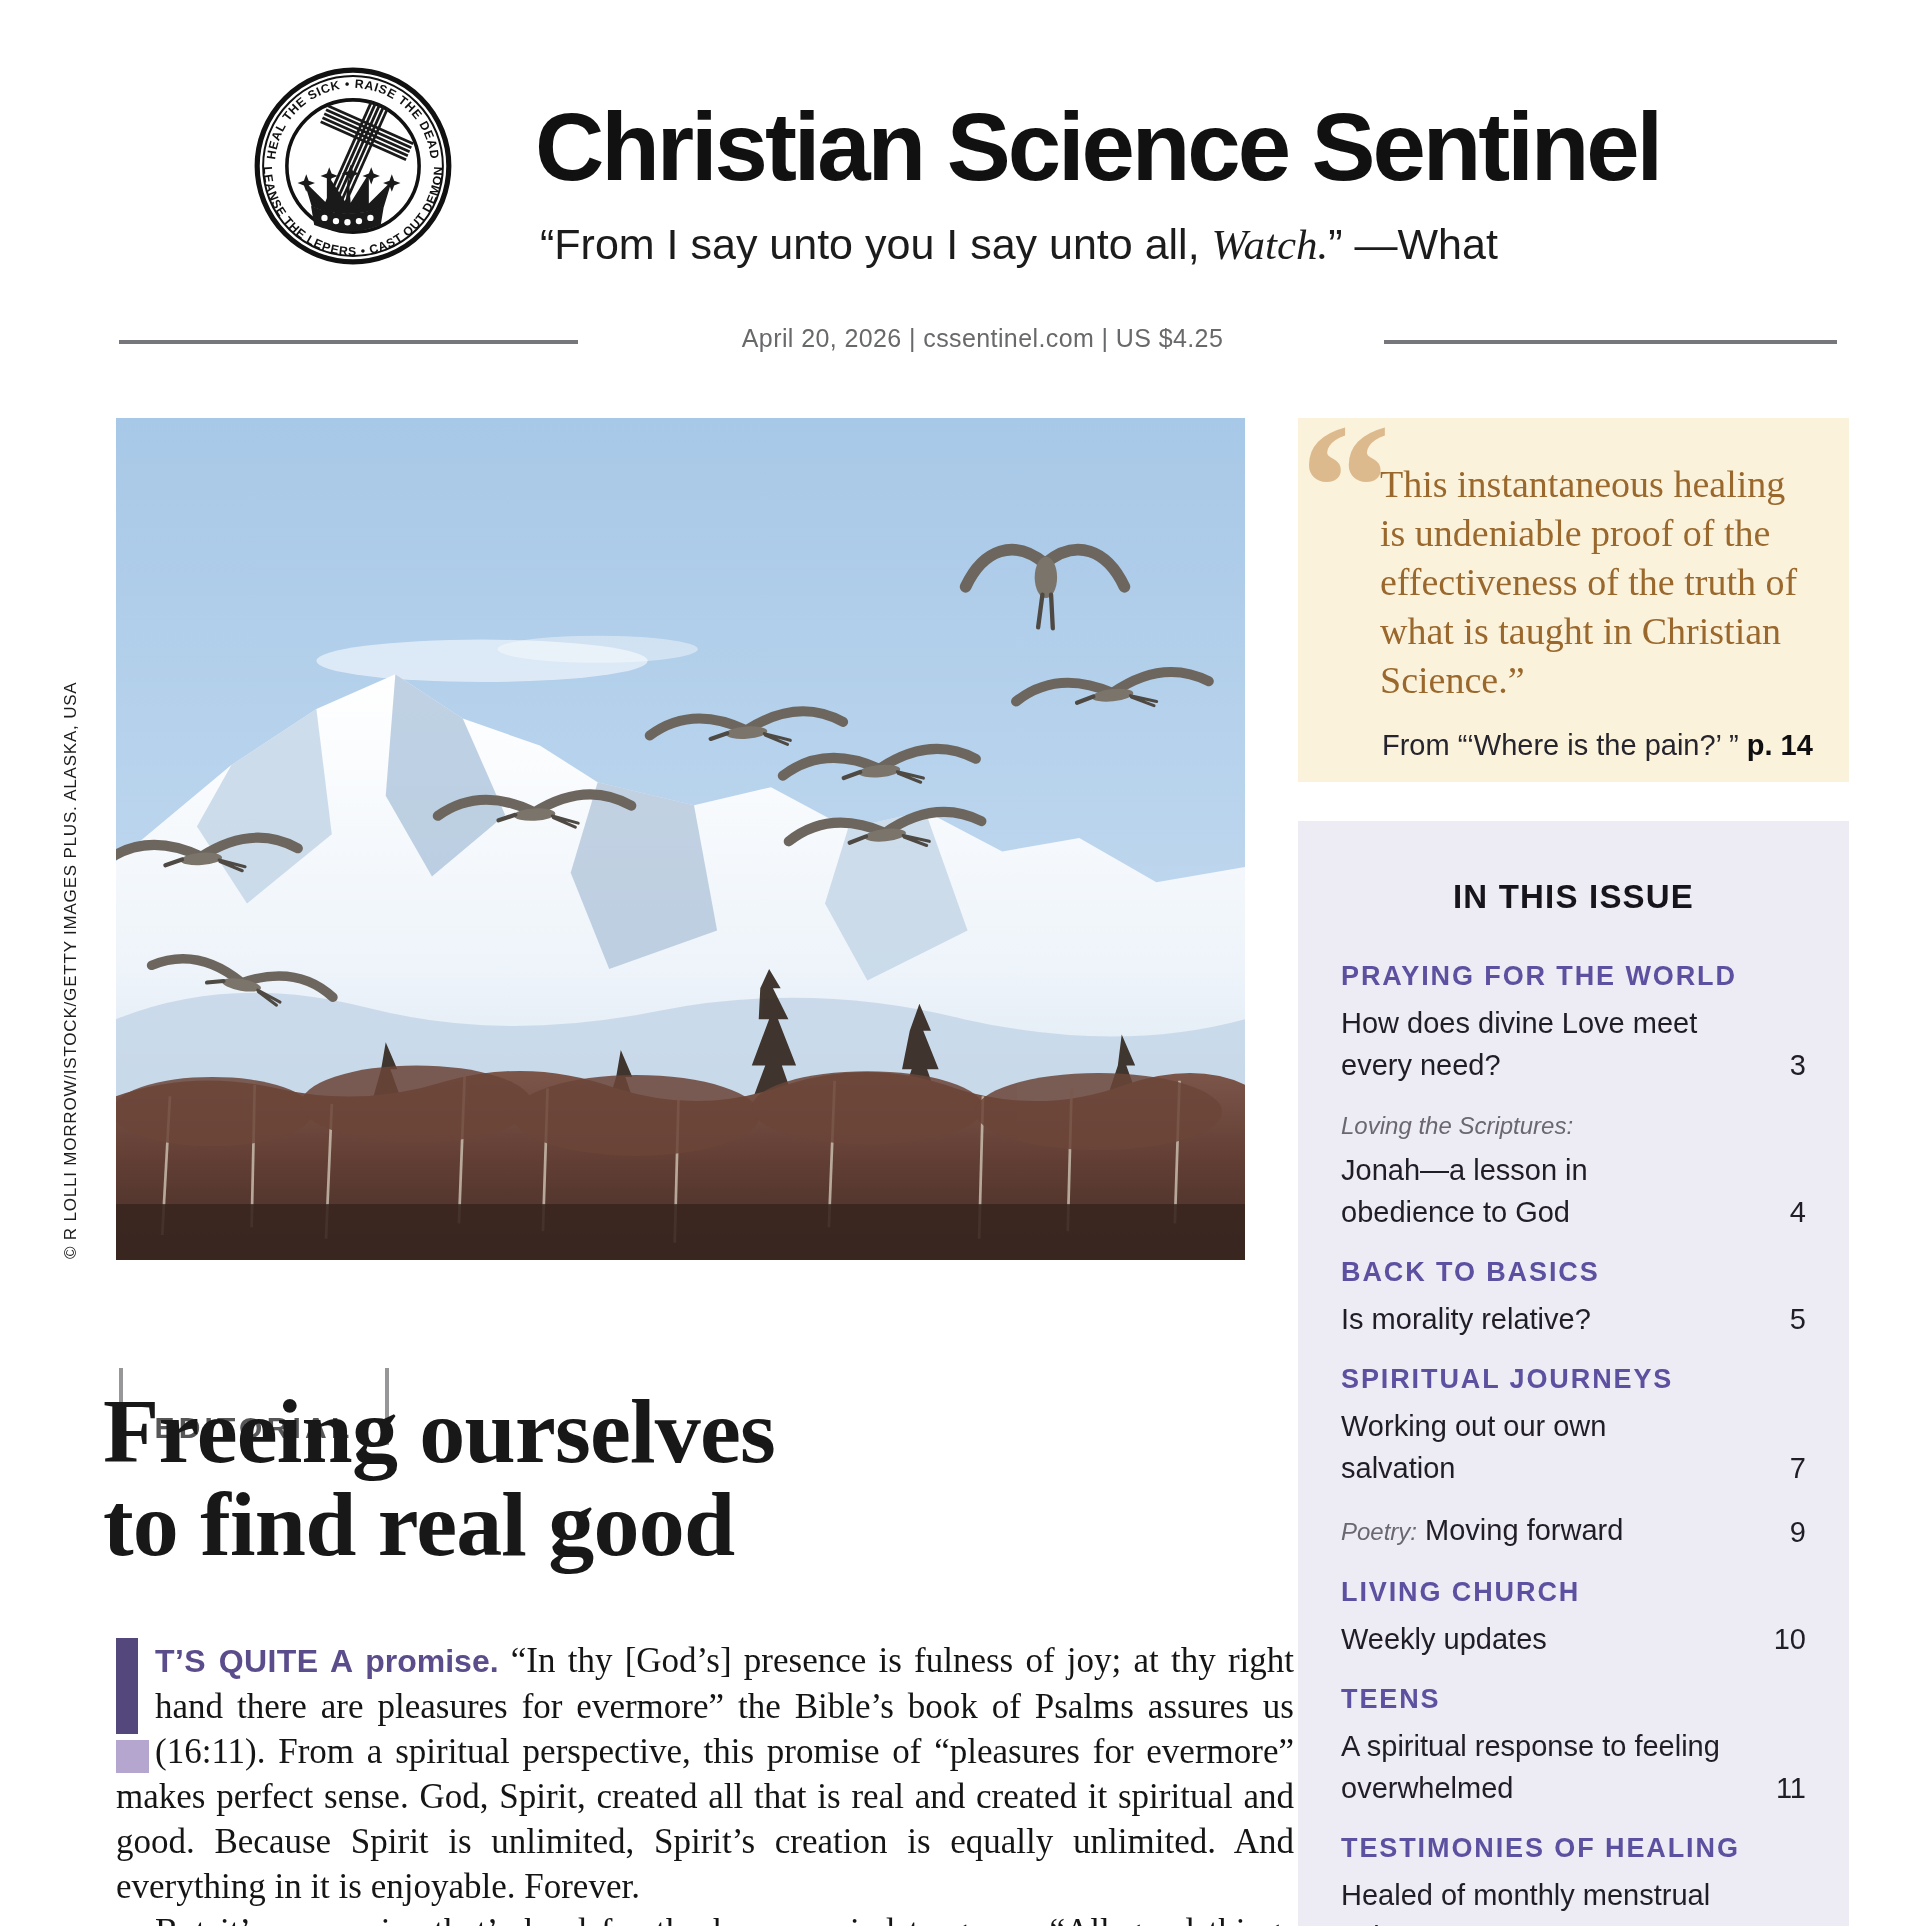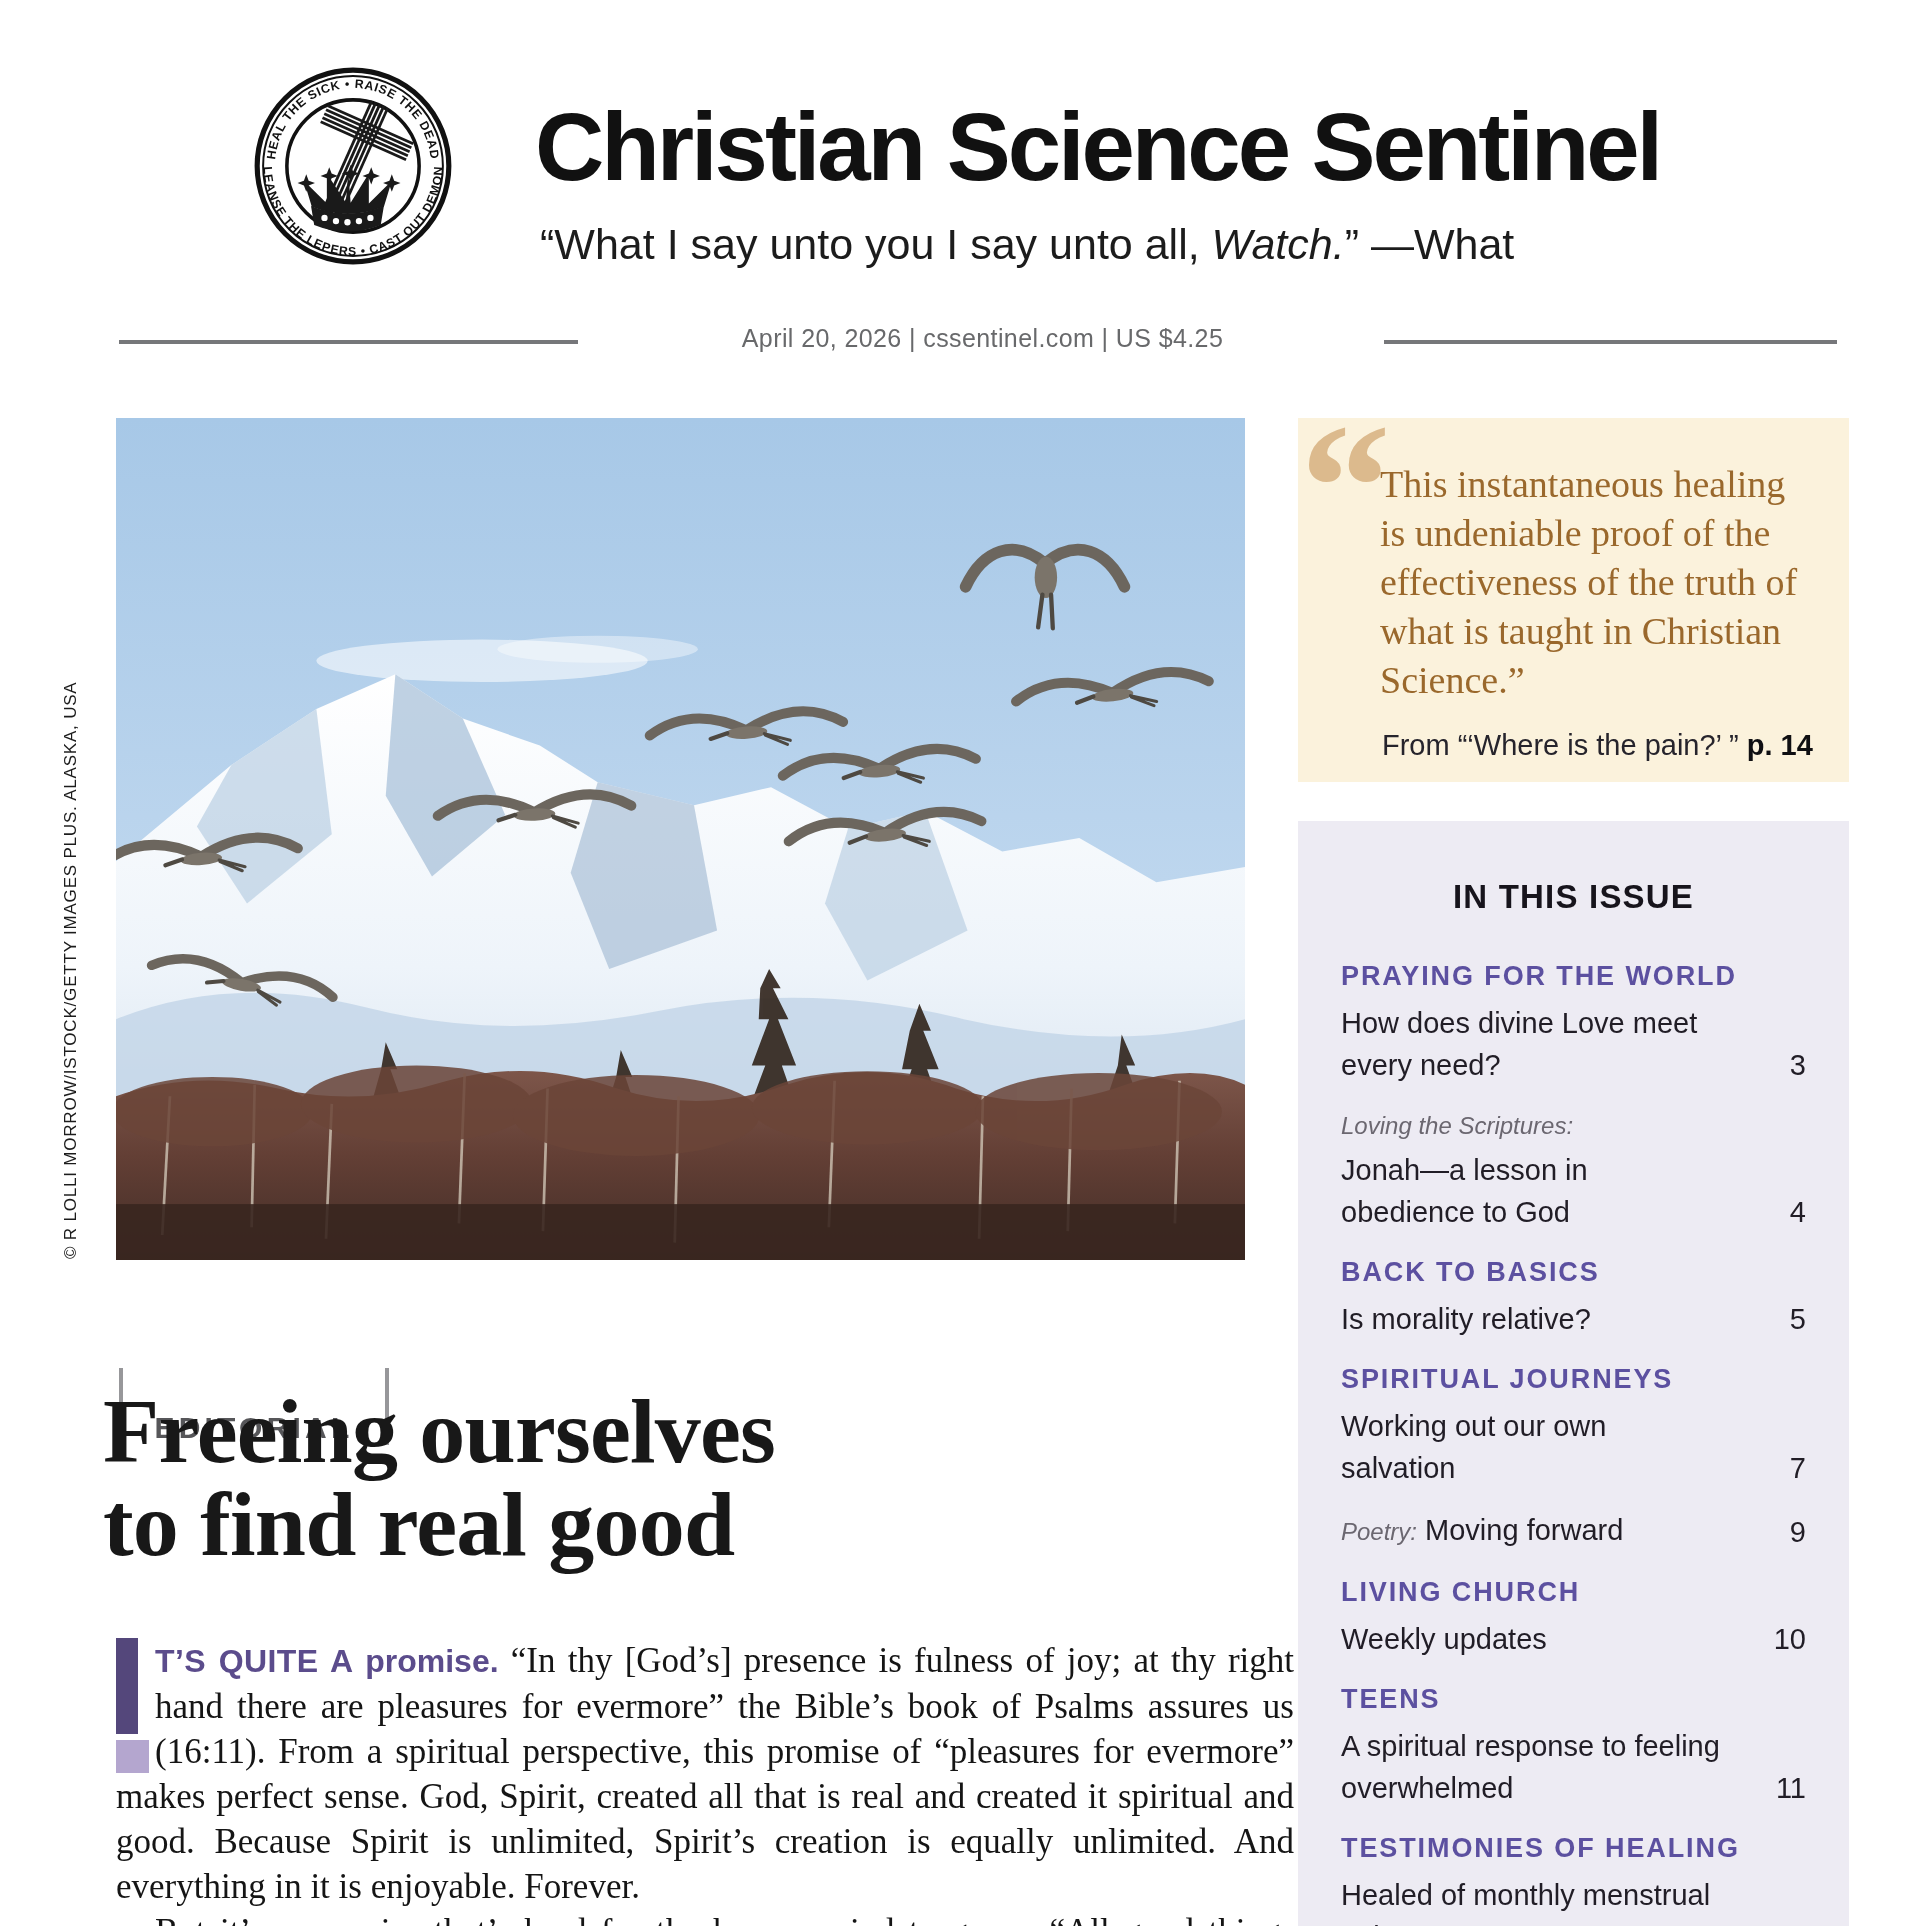--- a/index.html
+++ b/index.html
@@ -10,21 +10,21 @@
   
   .seal{position:absolute;left:254px;top:67px;width:198px;height:198px;}
   .masthead-title{
     position:absolute;left:535px;top:92px;font-size:96px;font-weight:700;
     letter-spacing:-3.1px;color:#111111;white-space:nowrap;
   }
   .tagline{
     position:absolute;left:540px;top:220px;font-size:43px;font-weight:500;color:#1c1c1c;
     white-space:nowrap;letter-spacing:0px;
   }
-  .tagline .wi{font-style:italic;}
+  .tagline .wi{font-style:italic;font-family:Liberation Serif, serif;}
   .dateline{
     position:absolute;left:0;top:324px;width:1965px;text-align:center;
     font-size:25px;font-weight:500;color:#68696b;letter-spacing:0.4px;
   }
   .rule{position:absolute;height:3.5px;background:#76777a;top:340px;}
   .rule.left{left:119px;width:459px;}
   .rule.right{left:1384px;width:453px;}
 
   
   .photo{position:absolute;left:116px;top:418px;width:1129px;height:842px;}
@@ -139,21 +139,21 @@
         <path d="M 2 -52 l 6 -16 l 6 16 l 16 6 l -16 6 l -6 16 l -6 -16 l -16 -6 Z"></path>
         <path d="M 54 -46 l 6 -16 l 6 16 l 16 6 l -16 6 l -6 16 l -6 -16 l -16 -6 Z"></path>
         <path d="M 106 -28 l 6 -16 l 6 16 l 16 6 l -16 6 l -6 16 l -6 -16 l -16 -6 Z"></path>
       </g>
     </g>
   </g>
 </svg>
 
 <div class="masthead-title">Christian Science Sentinel</div>
 
-<div class="tagline"><span>“What I say unto you I say unto all, </span><span class="wi">Watch.</span><span>” —What</span></div>
+<div class="tagline"><span>“From I say unto you I say unto all, </span><span class="wi">Watch.</span><span>” —What</span></div>
 
 <div class="dateline">April 20, 2026 | cssentinel.com | US $4.25</div>
 <div class="rule left"></div>
 <div class="rule right"></div>
 
 <svg class="photo" viewBox="0 0 2930 2185" preserveAspectRatio="none">
   <defs>
     <linearGradient id="sky" x1="0" y1="0" x2="0" y2="1">
       <stop offset="0" stop-color="#a7c8e7"></stop>
         <stop offset="0.55" stop-color="#bdd6ee"></stop>

